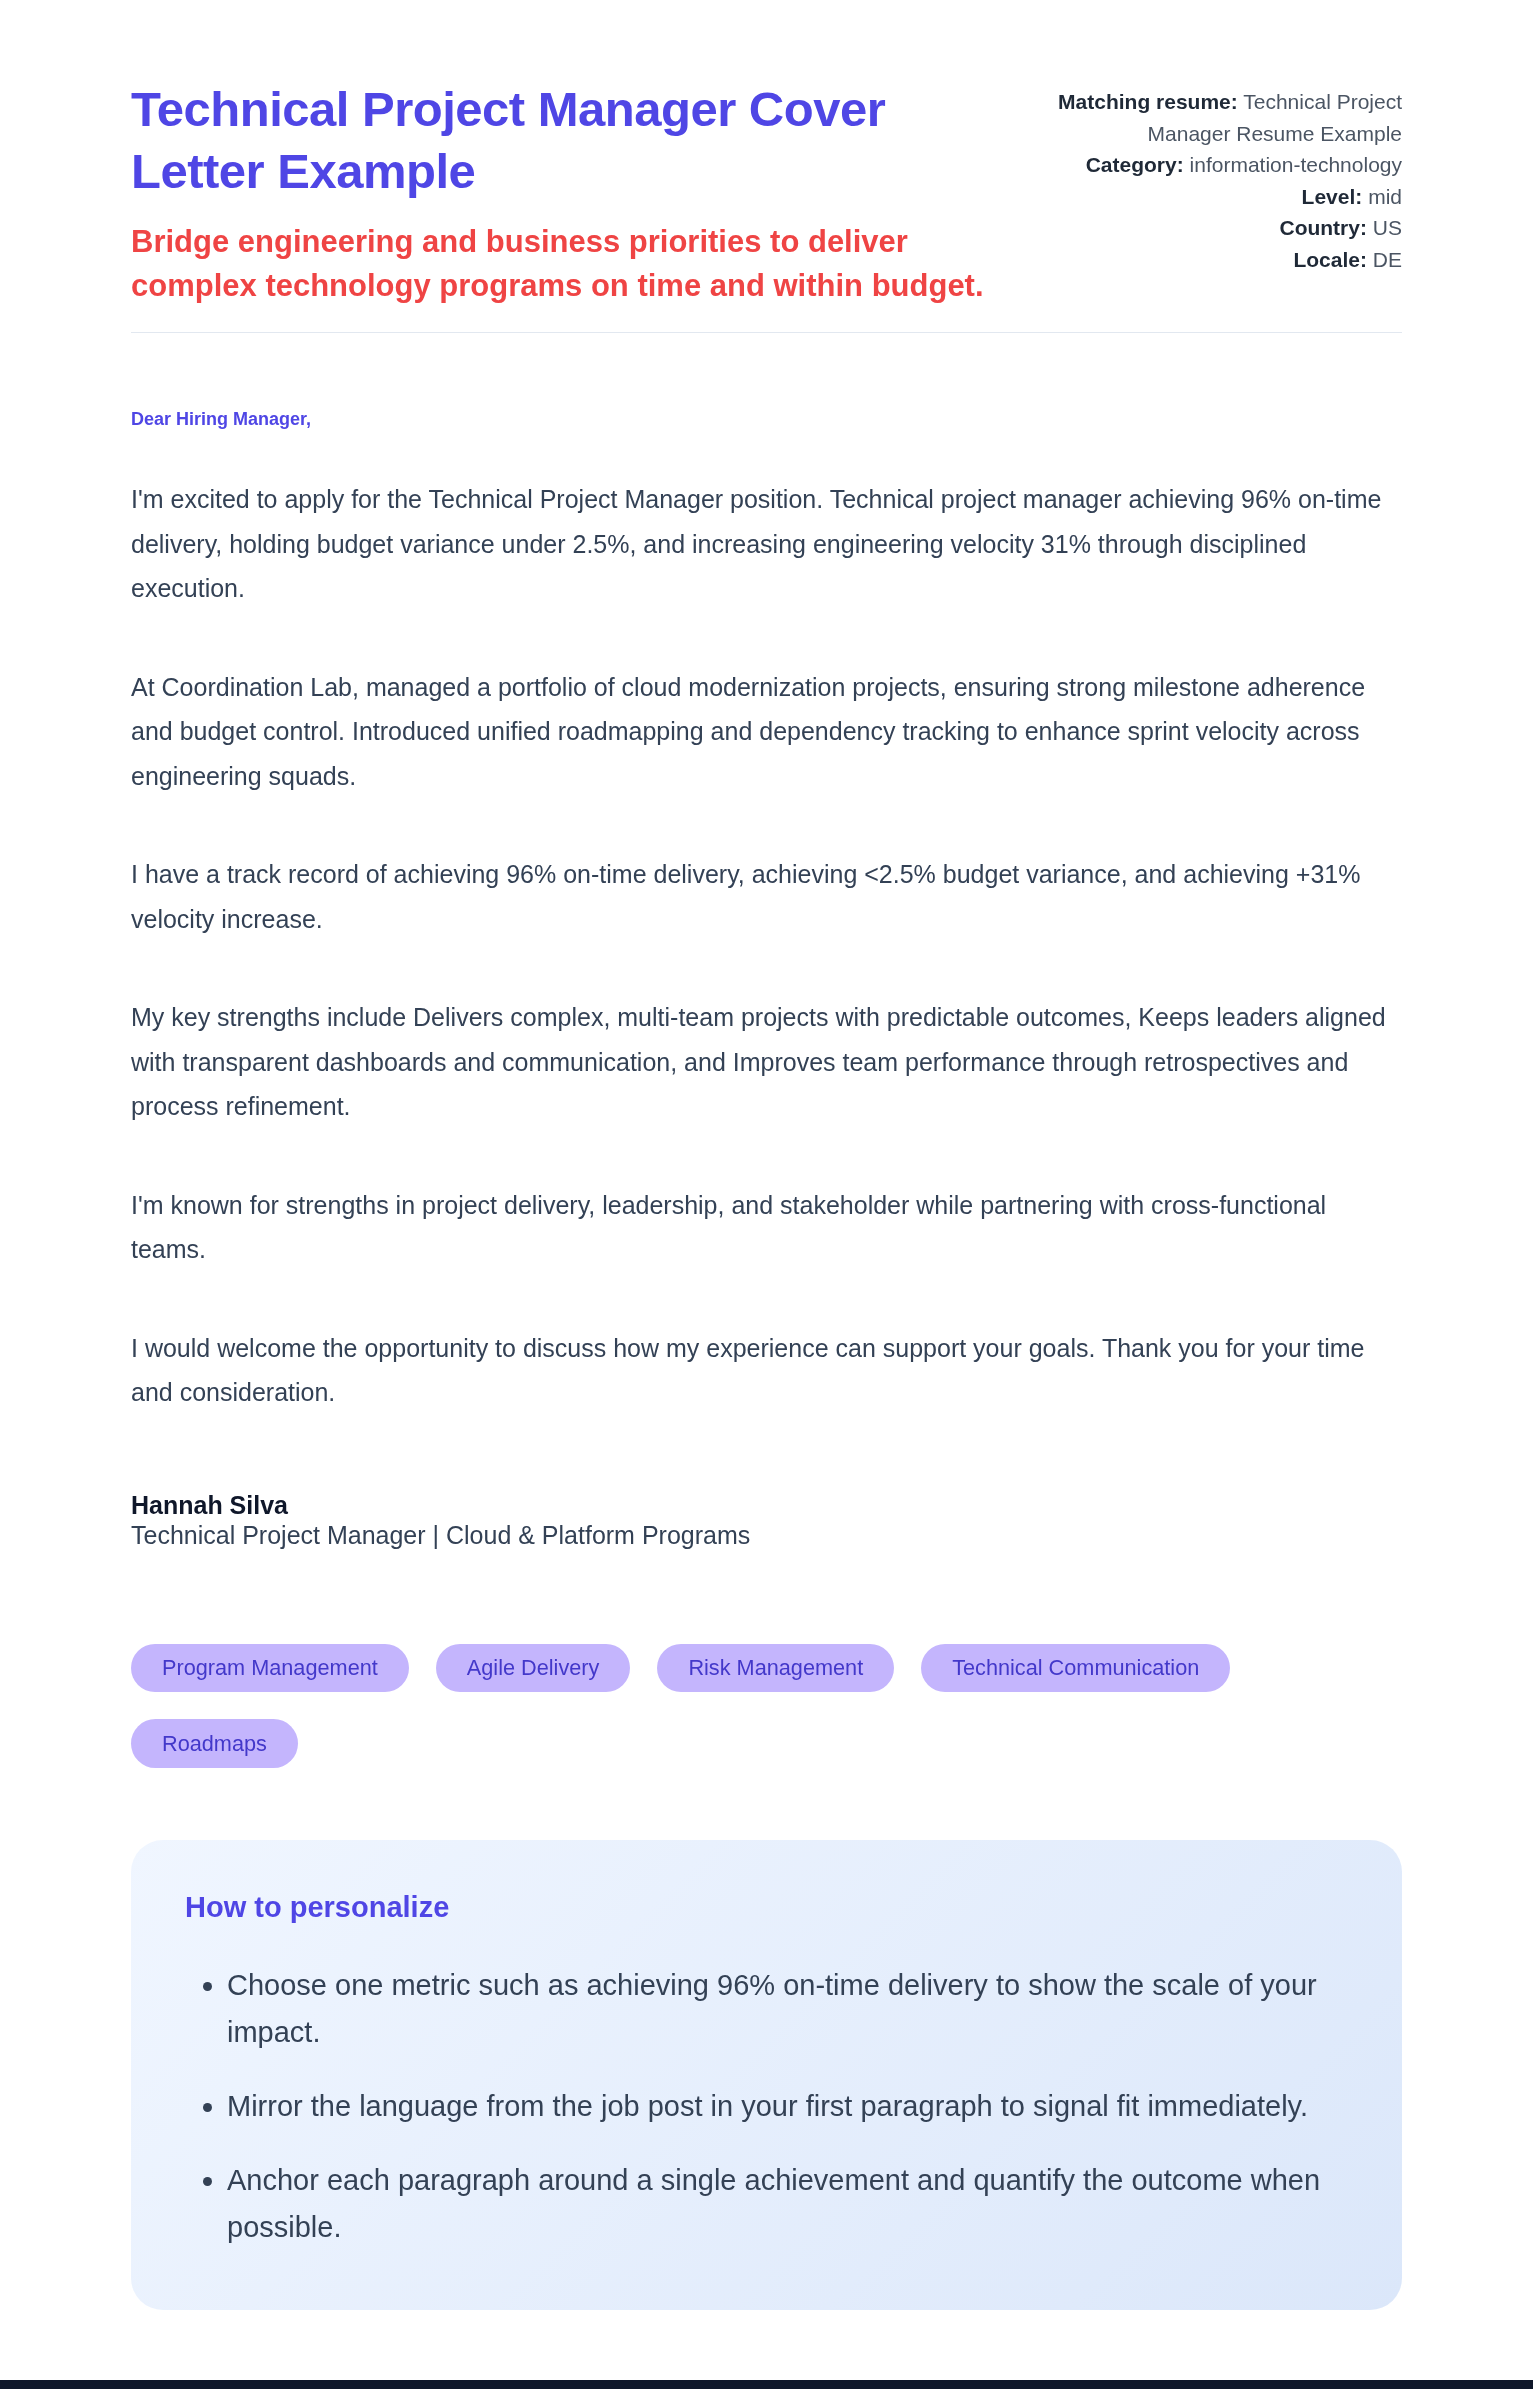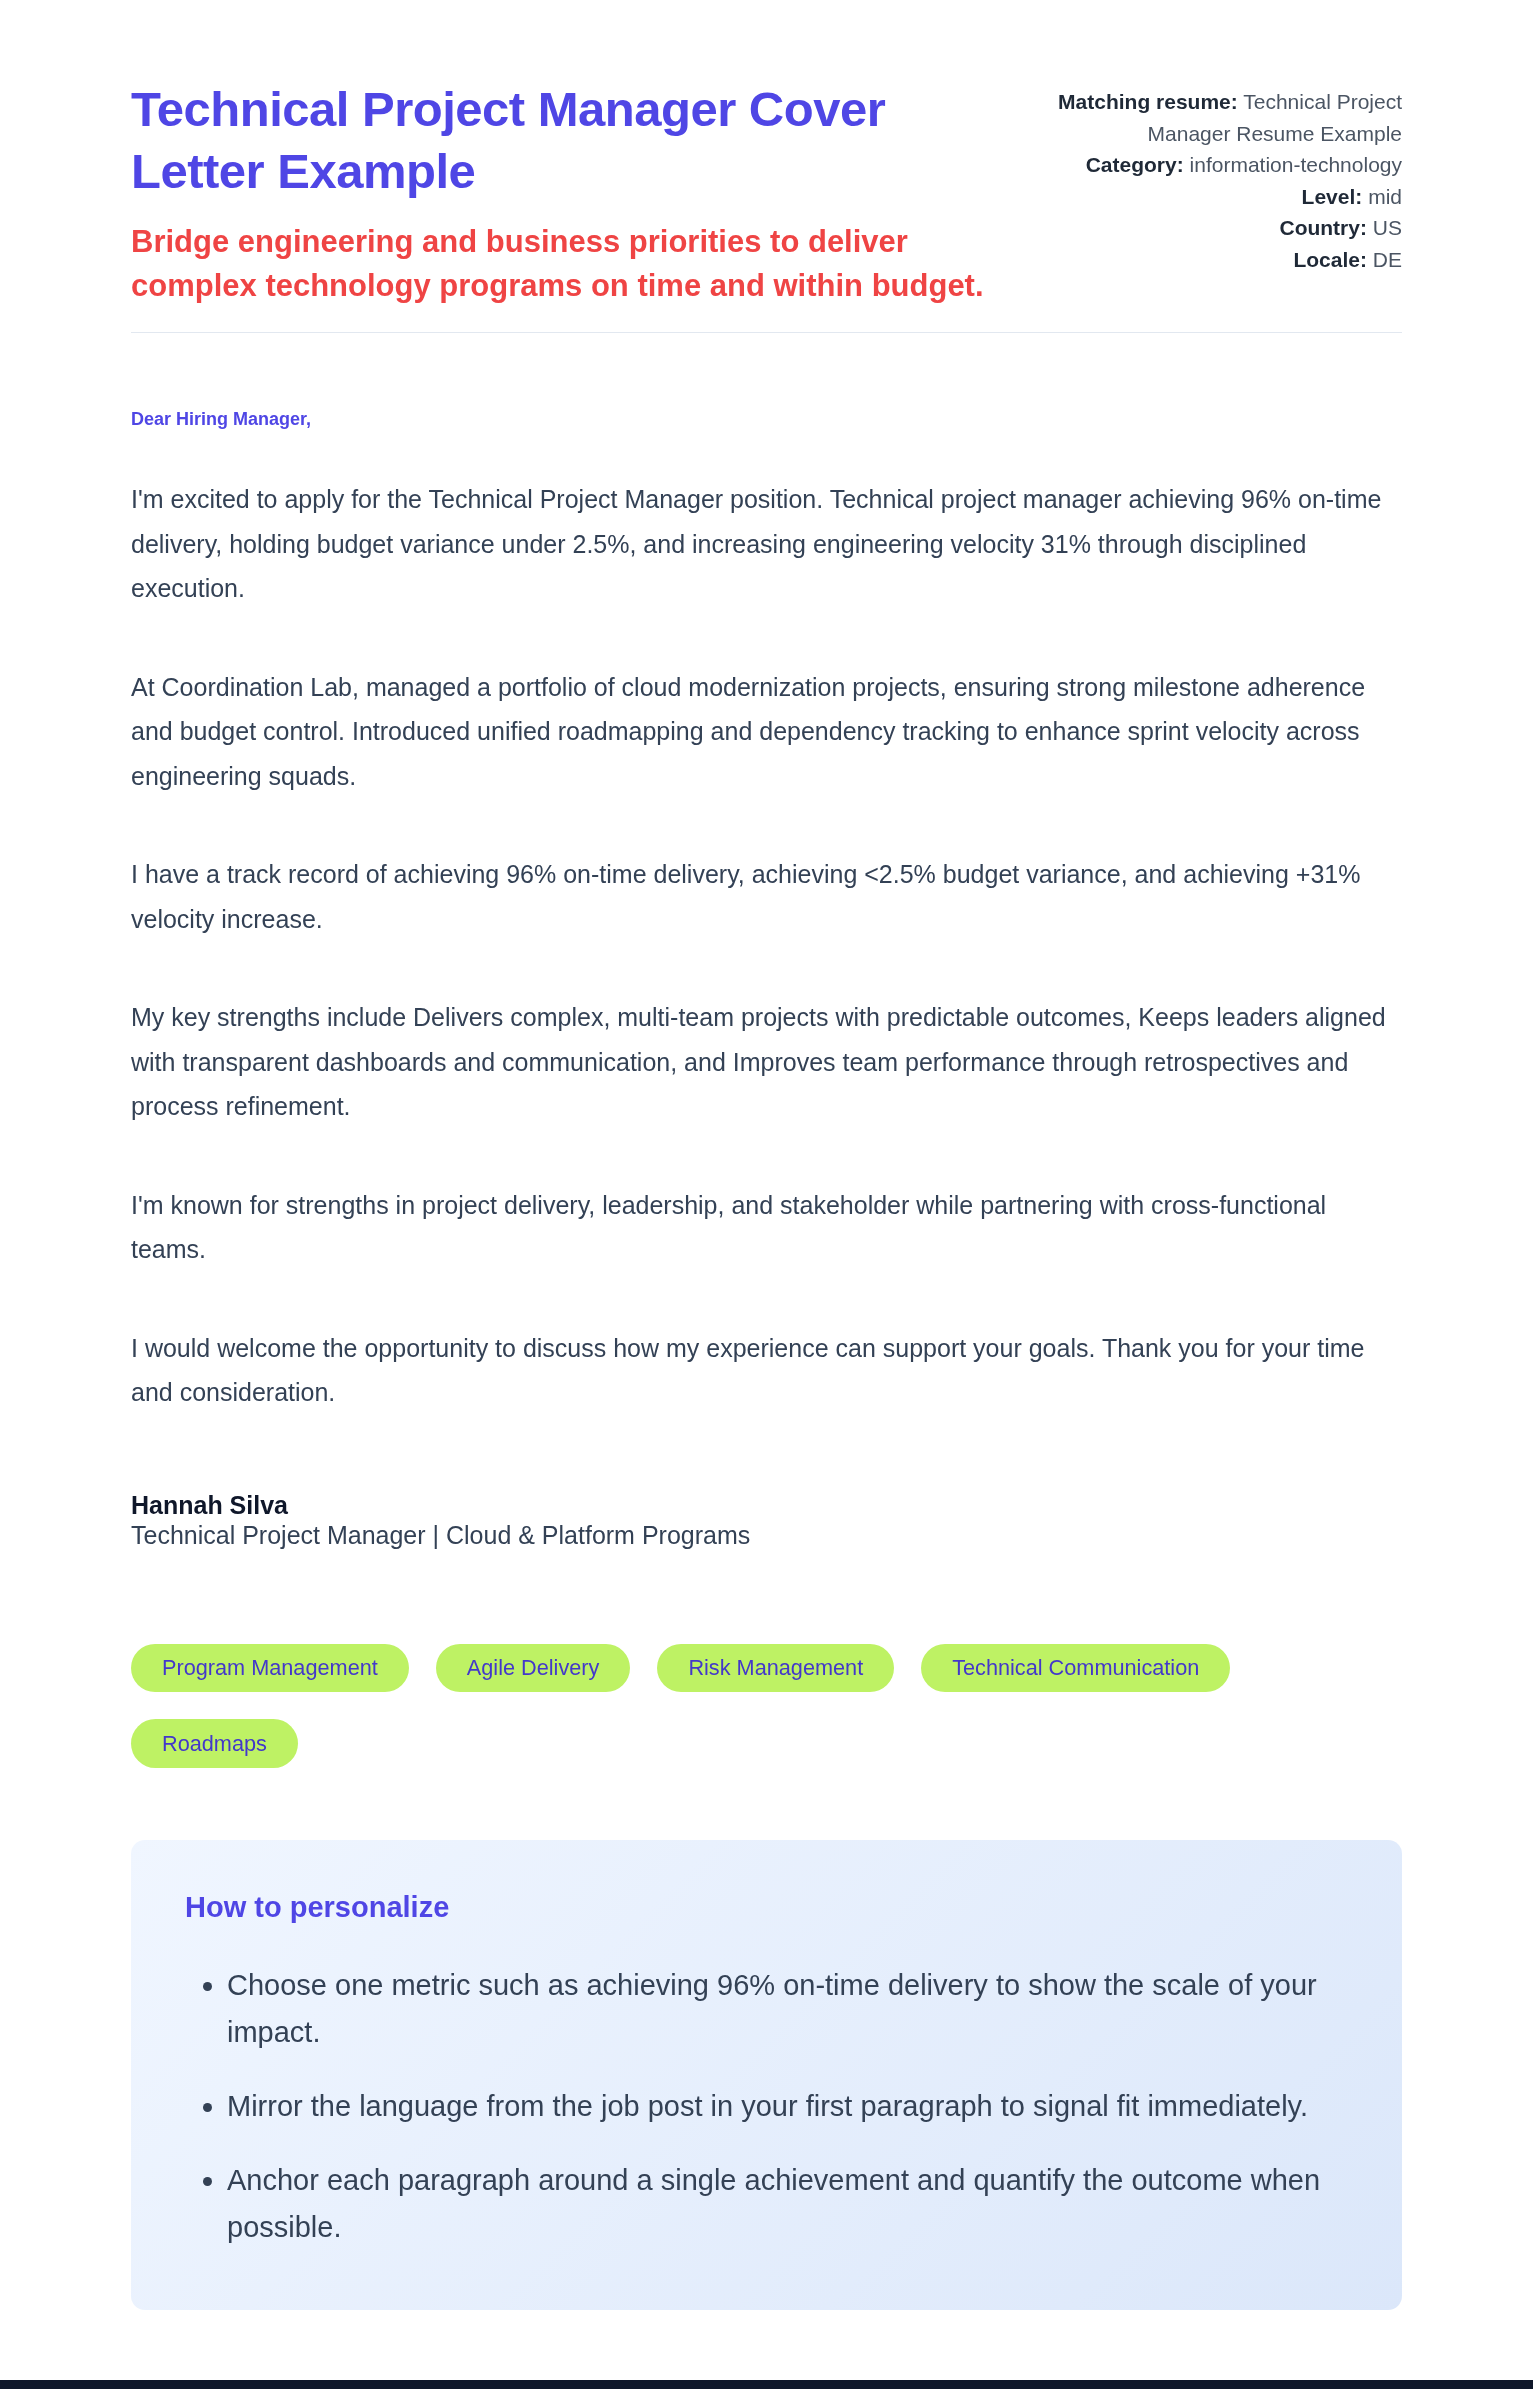--- a/index.html
+++ b/index.html
@@ -87,32 +87,32 @@
   .skills {
     margin-top: 94px;
     display: flex;
     flex-wrap: wrap;
     gap: 27px;
   }
   .pill {
     display: inline-block;
     padding: 13.5px 31px;
     border-radius: 901px;
-    background: #bef264;
+    background: #c4b5fd;
     color: #4338ca;
     font-size: 21.7px;
     font-weight: 500;
     line-height: 1;
   }
 
   
   .personalize-card {
     margin-top: 72px;
     margin-bottom: 18px;
-    border-radius: 14px;
+    border-radius: 32px;
     padding: 51px 54px 32px 54px;
     background: linear-gradient(135deg, #f0f6ff 0%, #dbe7fa 100%);
   }
   .personalize-title {
     margin: 0 0 38px 0;
     font-size: 29px;
     font-weight: 700;
     color: #4f46e5;
   }
   .tips {

